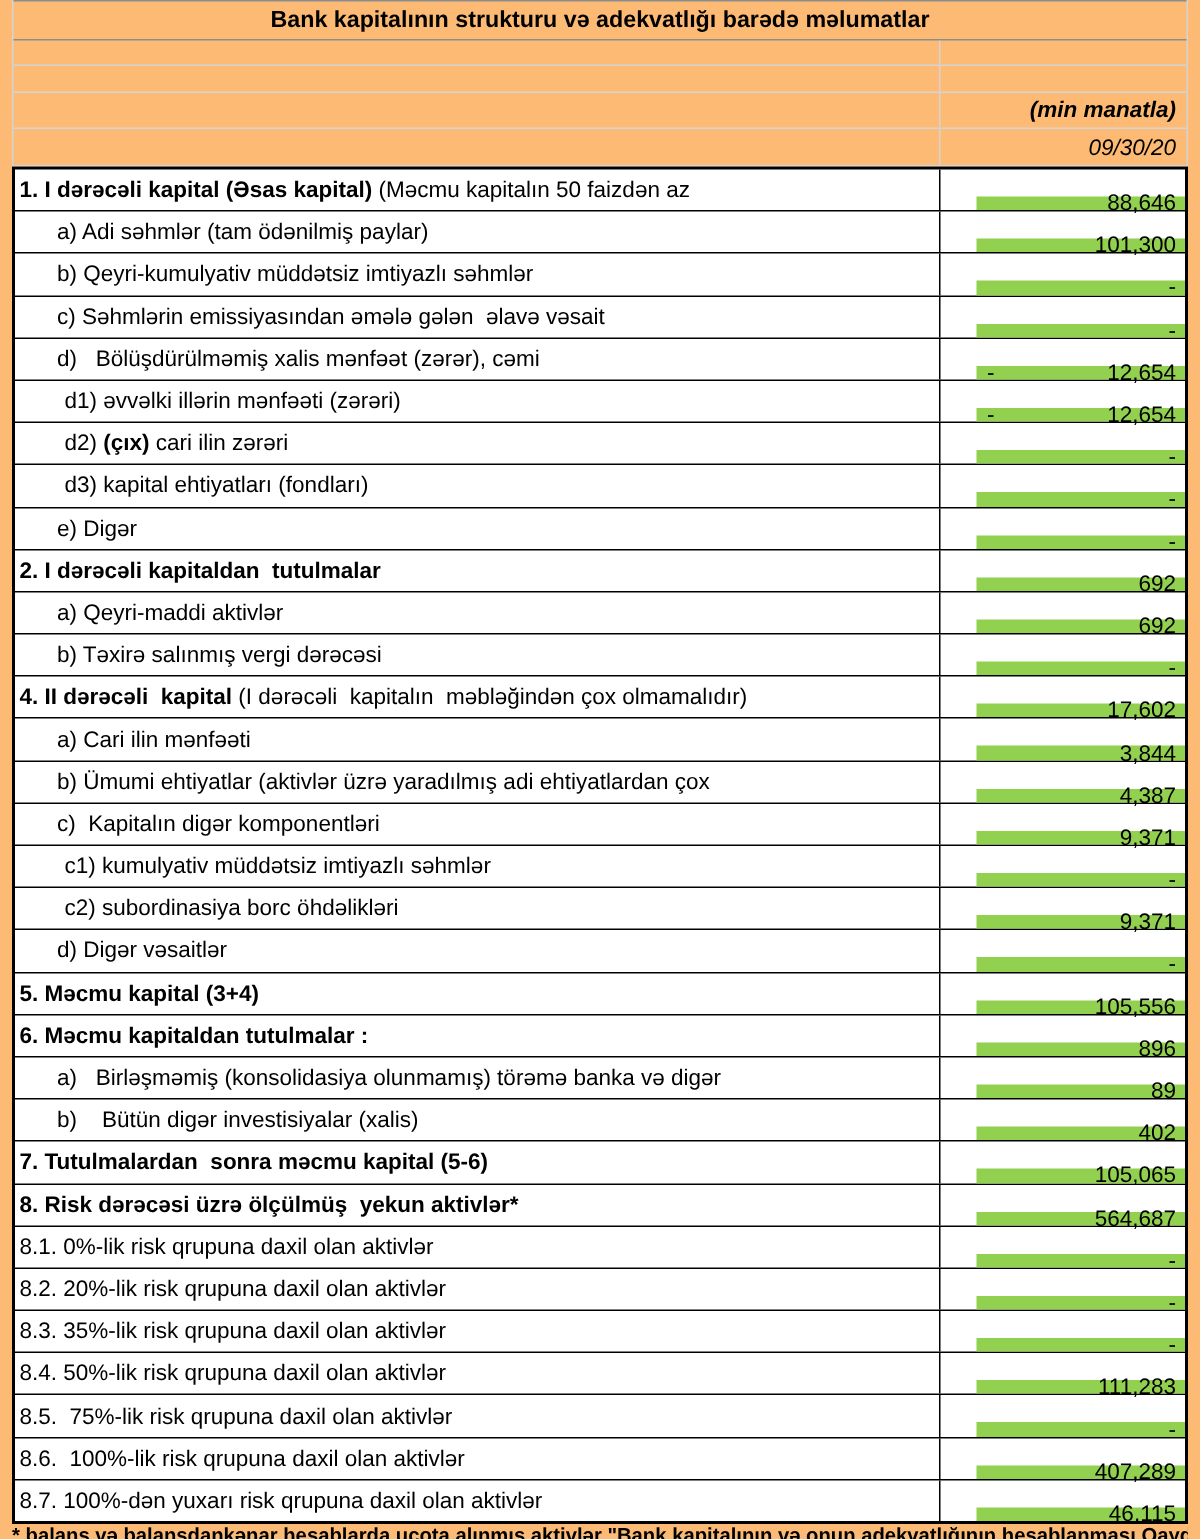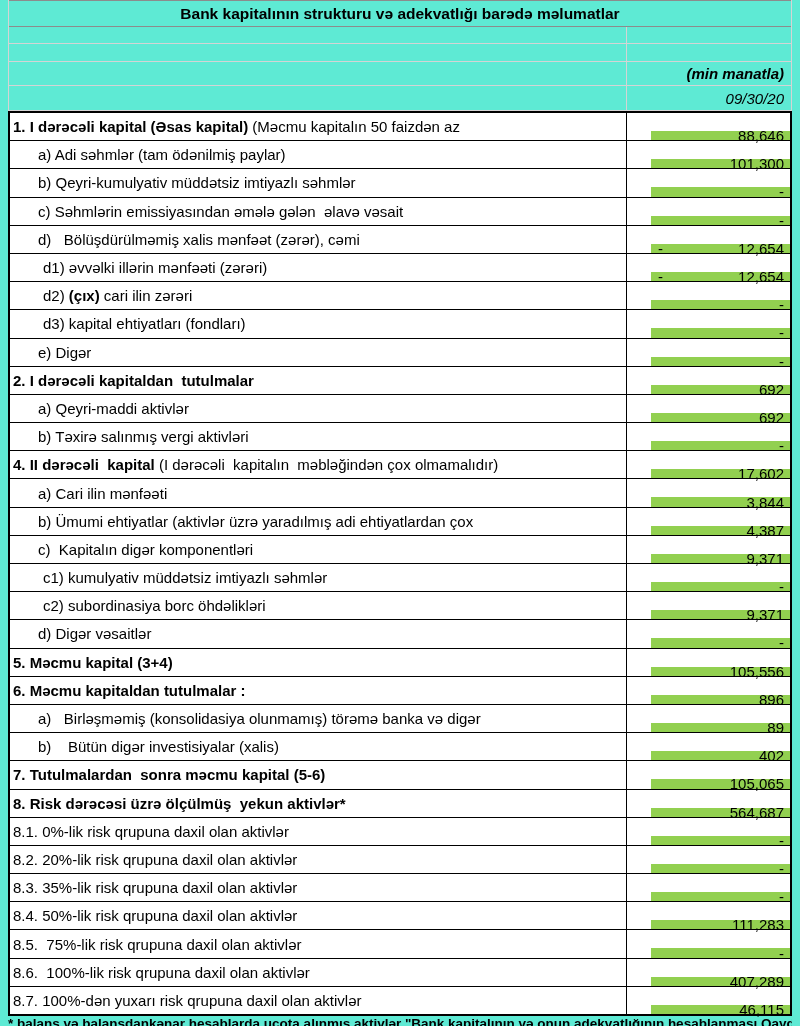--- a/index.html
+++ b/index.html
@@ -4,21 +4,21 @@
 <style>
   :root{
     --gridline:#d4d4d4;
     --title-border:#8c8c8c;
     --border:#000000;
     --value-cell-bg:#92d050;
   }
   html,body{margin:0;padding:0;}
   body{width:800px;height:1026px;background:#fff;}
   .sheet{
-    position:relative;width:800px;height:1026px;background:#5eead4;overflow:hidden;
+    position:relative;width:800px;height:1026px;background:#fdba74;overflow:hidden;
     font-family:"Liberation Sans",sans-serif;color:#000;font-size:15px;
   }
   .top-area{
     position:absolute;left:8px;top:0;width:784px;height:111px;box-sizing:border-box;
     border-left:1px solid var(--gridline);border-right:1px solid var(--gridline);
   }
   .title-row{
     height:27px;box-sizing:border-box;
     border-top:1px solid var(--title-border);
     border-bottom:1px solid var(--title-border);
@@ -134,21 +134,21 @@
       </div>
       <div class="trow">
         <div class="lcell ind0"><span class="b">2. I dərəcəli kapitaldan  tutulmalar</span></div>
         <div class="vcell">692</div>
       </div>
       <div class="trow">
         <div class="lcell ind1"><span>a) Qeyri-maddi aktivlər</span></div>
         <div class="vcell">692</div>
       </div>
       <div class="trow">
-        <div class="lcell ind1"><span>b) Təxirə salınmış vergi aktivləri</span></div>
+        <div class="lcell ind1"><span>b) Təxirə salınmış vergi dərəcəsi</span></div>
         <div class="vcell">-</div>
       </div>
       <div class="trow">
         <div class="lcell ind0"><span class="b">4. II dərəcəli  kapital </span><span>(I dərəcəli  kapitalın  məbləğindən çox olmamalıdır)</span></div>
         <div class="vcell">17,602</div>
       </div>
       <div class="trow">
         <div class="lcell ind1"><span>a) Cari ilin mənfəəti</span></div>
         <div class="vcell">3,844</div>
       </div>

